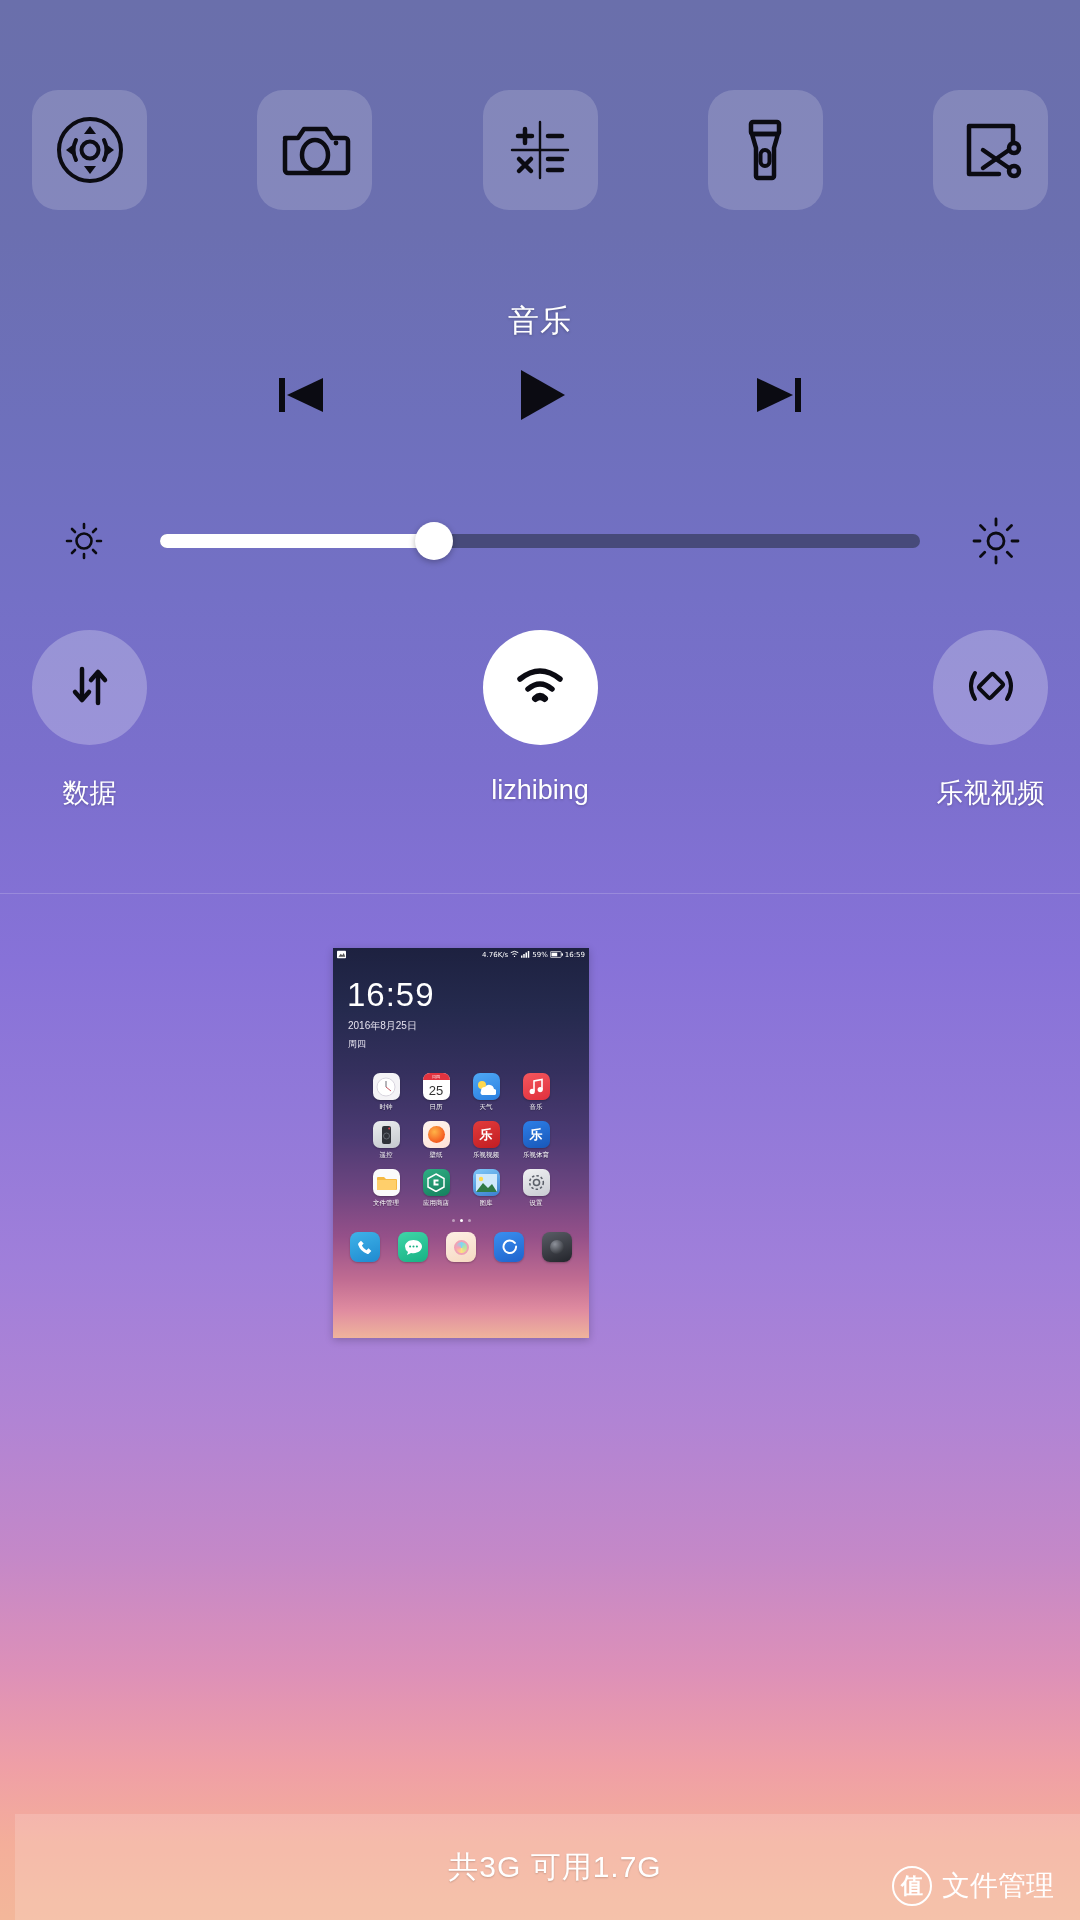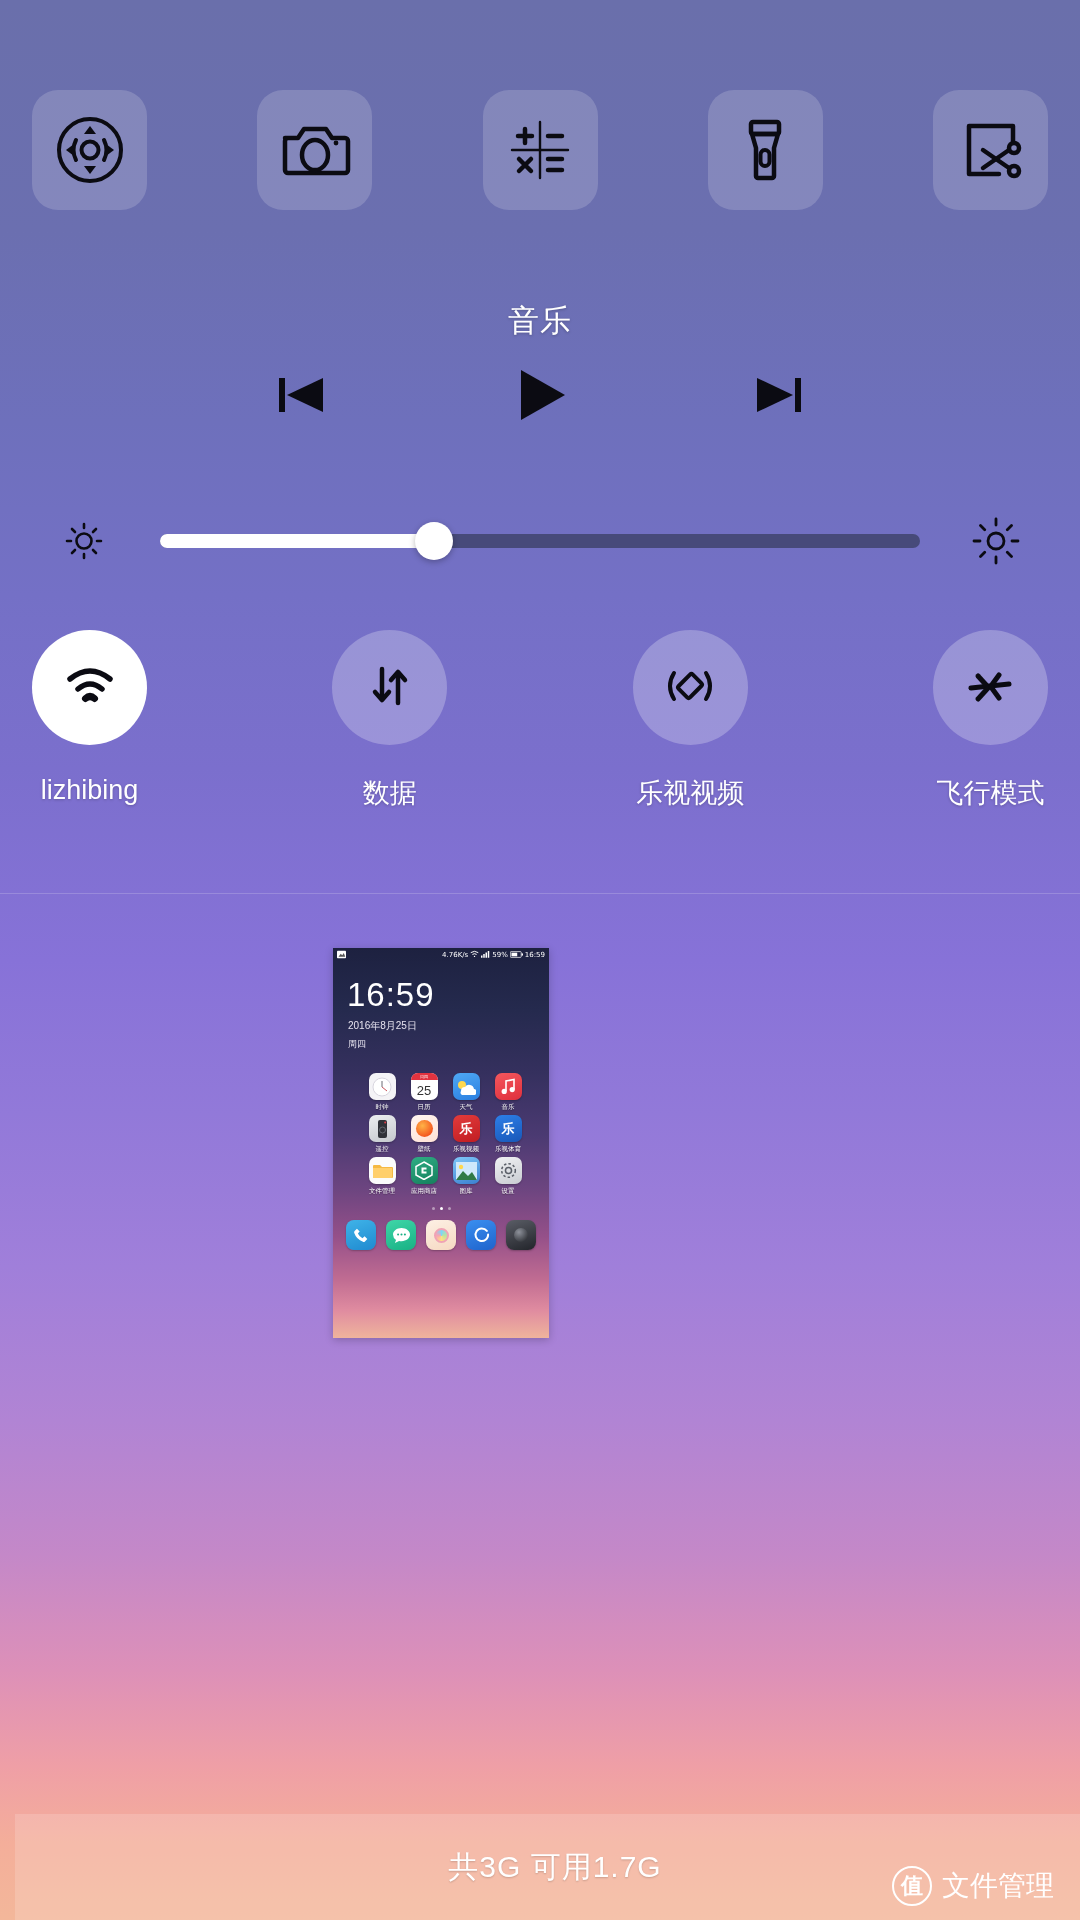--- a/index.html
+++ b/index.html
@@ -96,21 +96,21 @@
   }
 
   .divider {
     position:absolute; top:893px; left:0; width:1080px; height:1px;
     background:rgba(255,255,255,0.18);
   }
 
   
   .preview {
     position:absolute; left:333px; top:948px;
-    width:216px; height:390px;
+    width:256px; height:390px;
     background:#2a2f55; overflow:hidden;
     box-shadow:0 2px 8px rgba(0,0,0,0.22);
   }
   .pv-wall {
     position:absolute; inset:0;
     background:linear-gradient(180deg,
       #1d2140 0%, #252a4e 16%, #35305e 32%, #4b3a72 48%,
       #6d4580 62%, #955089 74%, #c06c92 85%, #e08ca0 93%, #efb49c 100%);
   }
   .pv-status {
@@ -126,21 +126,21 @@
   }
   .pv-date {
     position:relative; margin:8px 0 0 15px; color:#e6e3ef; font-size:10px;
   }
   .pv-week {
     position:relative; margin:5px 0 0 15px; color:#e6e3ef; font-size:9px;
   }
   .pv-grid {
     position:relative; margin-top:22px; padding:0 28px;
     display:grid; grid-template-columns:repeat(4,1fr);
-    row-gap:3px; justify-items:center;
+    row-gap:9px; justify-items:center;
   }
   .pv-app { display:flex; flex-direction:column; align-items:center; width:42px; }
   .pv-icon {
     width:27px; height:27px; border-radius:7px;
     display:flex; align-items:center; justify-content:center;
     overflow:hidden; position:relative;
     box-shadow:0 1px 2px rgba(0,0,0,0.25);
   }
   .pv-name { margin-top:3px; font-size:6.5px; color:#fff; white-space:nowrap;
              text-shadow:0 1px 1px rgba(0,0,0,0.4); }
@@ -288,73 +288,59 @@
     <svg width="52" height="52" viewBox="0 0 52 52" fill="none" stroke="#0b0b12" stroke-width="2.8" stroke-linecap="round">
       <circle cx="26" cy="26" r="8"></circle>
       <path d="M26 4 v6 M26 42 v6 M4 26 h6 M42 26 h6 M10.5 10.5 l4.2 4.2 M37.3 37.3 l4.2 4.2 M41.5 10.5 l-4.2 4.2 M14.7 37.3 l-4.2 4.2"></path>
     </svg>
   </div>
 </div>
 
 <div class="toggle-row">
 
   <div class="toggle">
-    <div class="toggle-circle active">
-      <span>
-        <svg width="58" height="58" viewBox="0 0 58 58" fill="none" stroke="#0b0b12" stroke-width="5.5" stroke-linecap="round">
-          <path d="M9 22 q20 -16 40 0"></path>
-          <path d="M17 32 q12 -10 24 0"></path>
-          <path d="M24.5 41.5 q4.5 -4 9 0" stroke-width="7"></path>
-        </svg>
-      </span>
-    </div>
-    <div class="toggle-label">lizhibing</div>
-  </div>
-
-  <div class="toggle">
     <div class="toggle-circle">
       <span>
         <svg width="58" height="58" viewBox="0 0 58 58" fill="none" stroke="#0b0b12" stroke-width="4.5" stroke-linecap="round" stroke-linejoin="round">
           <path d="M21 12 v30"></path>
           <path d="M14 35 l7 8 l7 -8" fill="none"></path>
           <path d="M37 46 v-30"></path>
           <path d="M30 23 l7 -8 l7 8" fill="none"></path>
         </svg>
       </span>
     </div>
     <div class="toggle-label">数据</div>
   </div>
 
   <div class="toggle">
+    <div class="toggle-circle active">
+      <span>
+        <svg width="58" height="58" viewBox="0 0 58 58" fill="none" stroke="#0b0b12" stroke-width="5.5" stroke-linecap="round">
+          <path d="M9 22 q20 -16 40 0"></path>
+          <path d="M17 32 q12 -10 24 0"></path>
+          <path d="M24.5 41.5 q4.5 -4 9 0" stroke-width="7"></path>
+        </svg>
+      </span>
+    </div>
+    <div class="toggle-label">lizhibing</div>
+  </div>
+
+  <div class="toggle">
     <div class="toggle-circle">
       <span>
         <svg width="58" height="58" viewBox="0 0 58 58" fill="none" stroke="#0b0b12" stroke-width="4" stroke-linecap="round" stroke-linejoin="round">
           <rect x="21" y="19" width="16" height="20" rx="2" transform="rotate(45 29 29)"></rect>
           <path d="M13 16 q-8 13 0 26"></path>
           <path d="M45 16 q8 13 0 26"></path>
         </svg>
       </span>
     </div>
     <div class="toggle-label">乐视视频</div>
   </div>
 
-  <div class="toggle">
-    <div class="toggle-circle">
-      <span>
-        <svg width="58" height="58" viewBox="0 0 58 58" fill="none" stroke="#0b0b12" stroke-width="5" stroke-linecap="round" stroke-linejoin="round">
-          <path d="M10 31 l38 -4"></path>
-          <path d="M17 19 l10 11"></path>
-          <path d="M17 42 l10 -11"></path>
-          <path d="M38 18 l-8 11"></path>
-          <path d="M38 41 l-8 -11"></path>
-        </svg>
-      </span>
-    </div>
-    <div class="toggle-label">飞行模式</div>
-  </div>
 
 
 </div>
 
 <div class="divider"></div>
 
 <div class="preview">
   <div class="pv-wall"></div>
 
   <div class="pv-status">

